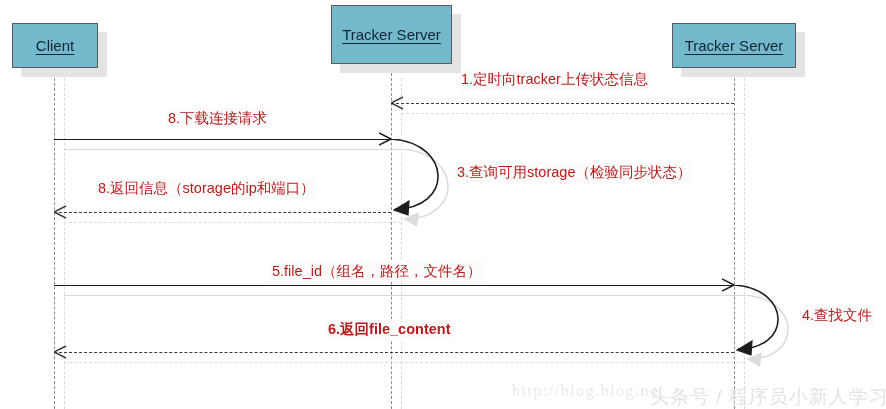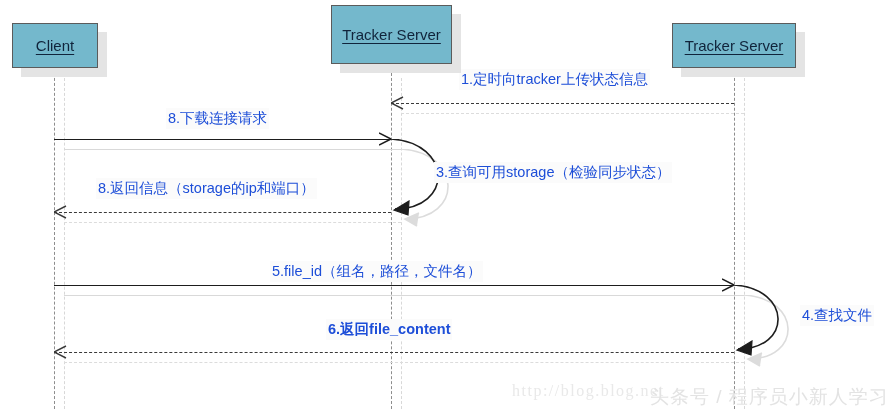--- a/index.html
+++ b/index.html
@@ -42,21 +42,21 @@
   
   .msg-line{position:absolute;height:0;}
   .msg-line.solid{border-top:1px solid #1d1d1d;}
   .msg-line.dashed{border-top:1px dashed #3a3a3a;}
   .msg-line.ghost-solid{border-top:1px solid #d9d9d9;}
   .msg-line.ghost-dashed{border-top:1px dashed #dcdcdc;}
 
   .msg-label{
     position:absolute;
     font-size:14.5px;
-    color:#1d4ed8;
+    color:#b91c1c;
     white-space:nowrap;
     background:#fbfbfb;
     padding:1px 2px;
   }
 
   .arrowhead{position:absolute;width:0;height:0;}
 
   .selfloop{position:absolute;}
   .selfloop svg{display:block;}
 
@@ -108,21 +108,21 @@
       <path d="M0 0 C 62 4, 62 70, 4 70" stroke="#dcdcdc" stroke-width="1.6" fill="none"></path>
       <path d="M18 64 L4 70 L16 77" stroke="#dcdcdc" stroke-width="1.6" fill="#dcdcdc"></path>
     </svg>
   </div>
   <div class="selfloop" style="left:391px;top:139px;">
     <svg width="80" height="78" viewBox="0 0 80 78">
       <path d="M0 0 C 62 4, 62 70, 4 70" stroke="#1d1d1d" stroke-width="1.6" fill="none"></path>
       <path d="M18 62 L3 71 L17 76 Z" stroke="#1d1d1d" stroke-width="1.2" fill="#1d1d1d"></path>
     </svg>
   </div>
-  <div class="msg-label" style="left:434px;top:162px;">3.查询可用storage（检验同步状态）</div>
+  <div class="msg-label" style="left:455px;top:162px;">3.查询可用storage（检验同步状态）</div>
 
   <div class="msg-line ghost-dashed" style="left:64px;top:222px;width:337px;"></div>
   <div class="msg-line dashed" style="left:54px;top:212px;width:337px;"></div>
   <div class="arrowhead" style="left:54px;top:212px;">
     <svg width="16" height="16" viewBox="0 0 16 16" style="position:absolute;left:0;top:-8px;">
       <path d="M0 8 L12 2 M0 8 L12 14" stroke="#3a3a3a" stroke-width="1.4" fill="none"></path>
     </svg>
   </div>
   <div class="msg-label" style="left:96px;top:178px;">8.返回信息（storage的ip和端口）</div>
 

